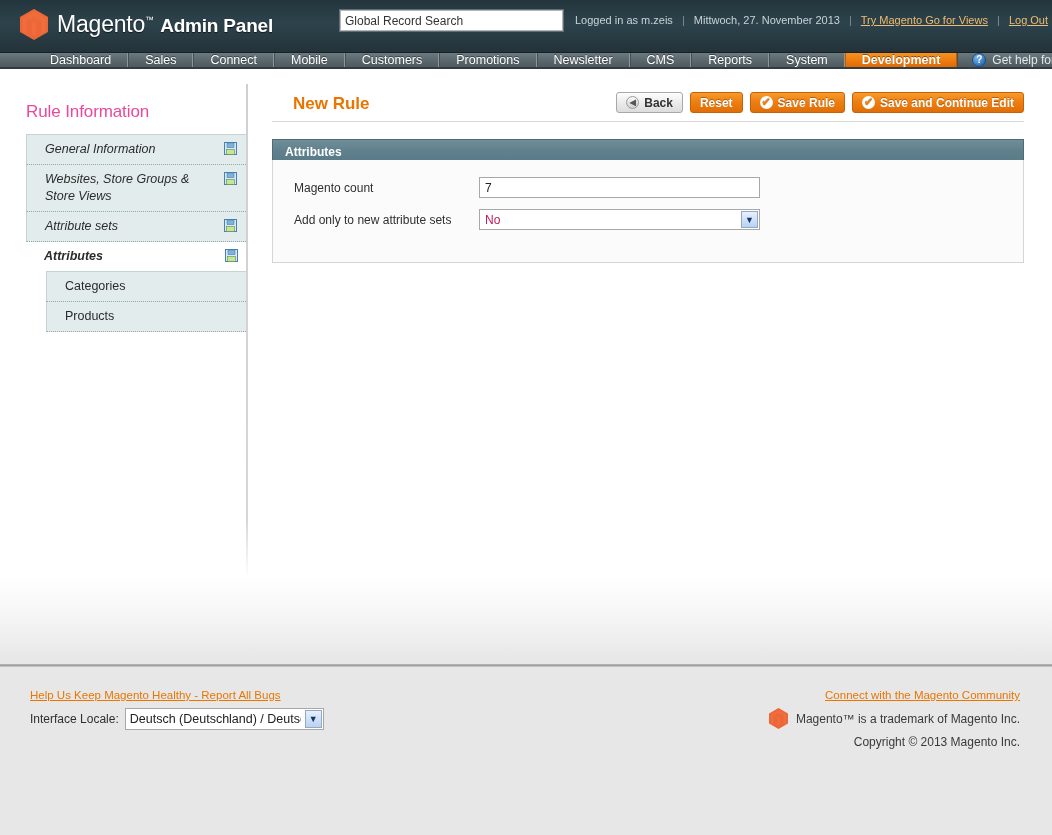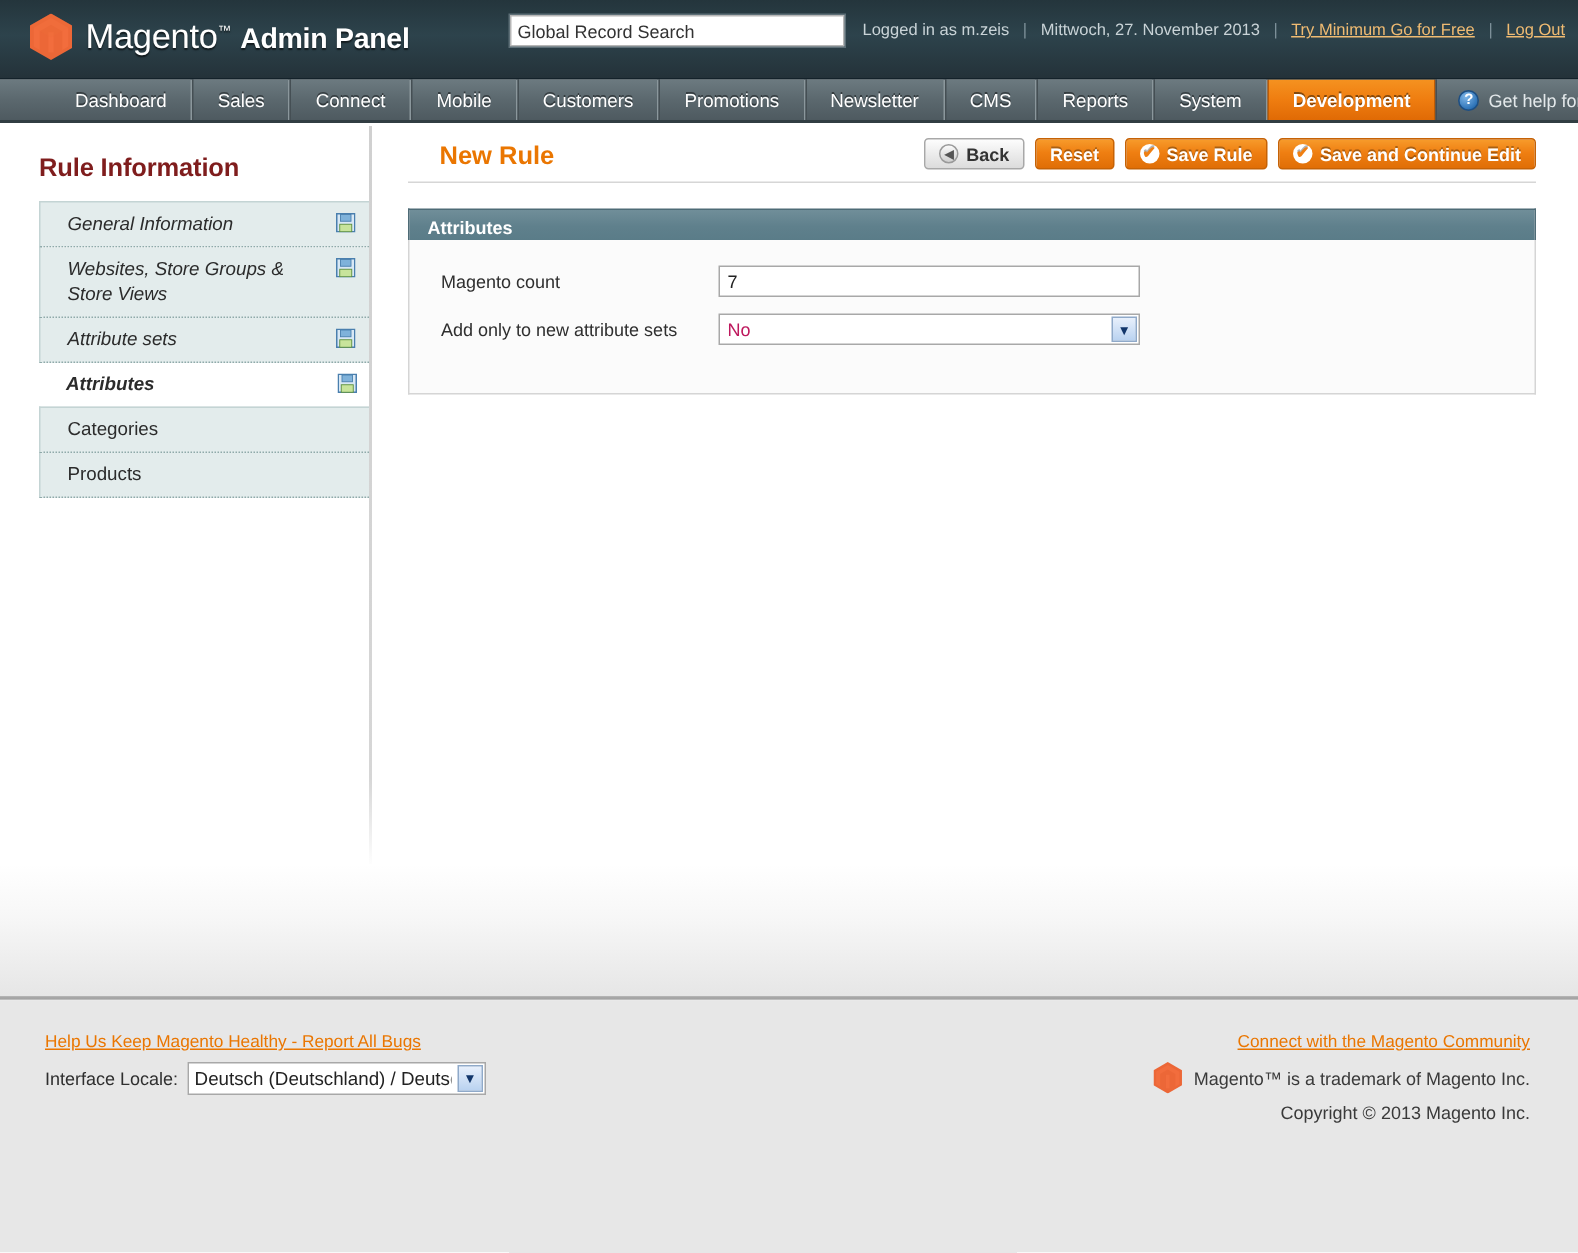--- a/index.html
+++ b/index.html
@@ -45,21 +45,21 @@
   }
   #header-right {
     position:absolute; left:575px; top:14px;
     color:#c9d3d7; font-size:11px; white-space:nowrap;
   }
   #header-right .sep { color:#7d9099; margin:0 6px; }
   #header-right a { color:#f0bb72; text-decoration:underline; }
 
   
   #nav {
-    height:29px;
+    height:16px;
     background:linear-gradient(to bottom, #6c7a80 0%, #5b686e 50%, #4e5a60 100%);
     border-bottom:2px solid #313d42;
     display:flex; align-items:stretch;
     padding-left:34px;
   }
   .nav-item {
     display:flex; align-items:center;
     padding:0 16px;
     color:#ffffff; font-size:12.5px;
     border-right:1px solid #8b979c;
@@ -94,38 +94,38 @@
   }
 
   
   #sidebar { position:absolute; left:0; top:0; width:247px; height:494px; }
   #sidebar-divider {
     position:absolute; left:246px; top:0; width:2px; height:494px;
     background:linear-gradient(to bottom,#d0d0d0 0%, #d6d6d6 88%, #ffffff 100%);
   }
   #sidebar-title {
     margin:18px 0 12px 26px;
-    font-size:17px; font-weight:bold; color:#7f1d1d; letter-spacing:-0.1px;
+    font-size:17px; font-weight:normal; color:#ec4899; letter-spacing:-0.1px;
   }
   .side-group { margin-left:26px; width:222px; }
   .side-item {
     position:relative;
     background:#e3ecec;
     border-left:1px solid #c4d4d4;
     border-right:1px solid #c4d4d4;
     padding:6px 30px 6px 18px;
     font-size:12.5px; color:#2b2b2b;
     cursor:pointer;
     line-height:17px;
   }
   .side-item.dotted { border-bottom:1px dotted #8fa9a9; }
   .side-item.topline { border-top:1px solid #c4d4d4; }
   .side-item.ital { font-style:italic; }
   .side-item.cur { font-style:italic; font-weight:bold; }
-  .side-item.plain-group { background:#e3ecec; }
+  .side-item.plain-group { background:#e3ecec;margin-left:20px; }
   .disk-icon {
     position:absolute; right:10px; top:7px;
     width:13px; height:13px; display:block;
   }
 
   
   #main { position:absolute; left:272px; top:0; width:752px; }
   #page-head {
     display:flex; align-items:center; justify-content:space-between;
     padding:0 0 8px 0;
@@ -266,21 +266,21 @@
 
   <div id="search-wrap">
     <input id="global-search" value="Global Record Search" style="">
   </div>
 
   <div id="header-right">
     <span>Logged in as m.zeis</span>
     <span class="sep">|</span>
     <span>Mittwoch, 27. November 2013</span>
     <span class="sep">|</span>
-    <a>Try Minimum Go for Free</a>
+    <a>Try Magento Go for Views</a>
     <span class="sep">|</span>
     <a>Log Out</a>
   </div>
 </div>
 
 <div id="nav">
   <div class="nav-item">Dashboard</div>
   <div class="nav-item">Sales</div>
   <div class="nav-item">Connect</div>
   <div class="nav-item">Mobile</div>

